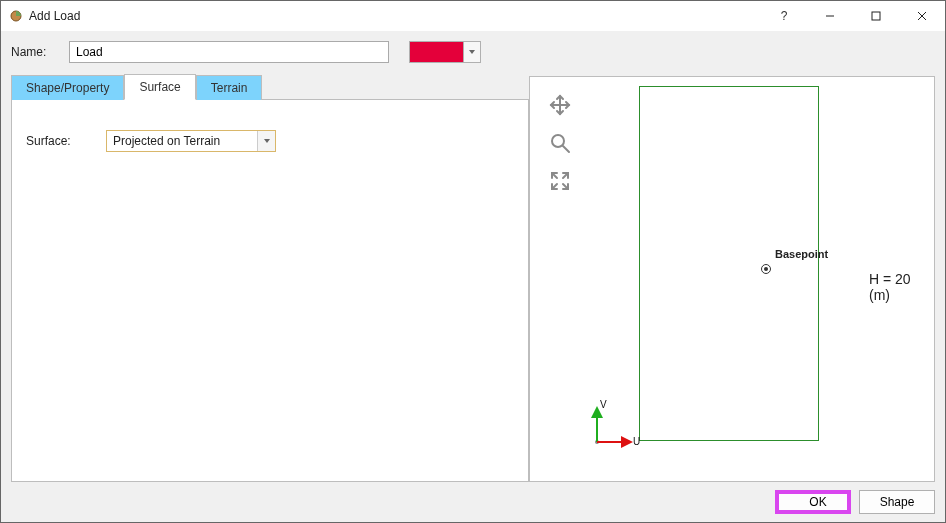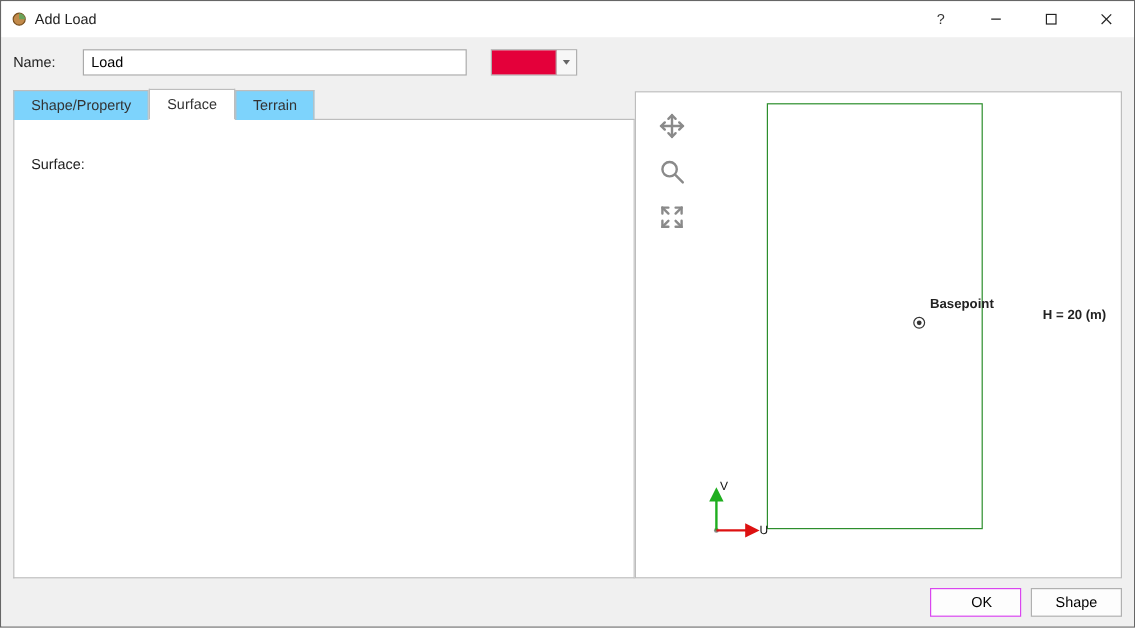--- a/index.html
+++ b/index.html
@@ -190,23 +190,23 @@
     display: flex; align-items: center; justify-content: center;
   }
   .basepoint-marker::after {
     content: "";
     width: 4px; height: 4px;
     background: #333;
     border-radius: 50%;
   }
   .dim-label {
     position: absolute;
-    left: 288px; top: 171px;
-    font-size: 11px;
-    font-weight: 700;
+    left: 288px; top: 185px;
+    font-size: 14px;
+    font-weight: 400;
   }
   .axis {
     position: absolute;
     left: 4px; bottom: 18px;
     width: 60px; height: 60px;
   }
   
   .btnbar {
     display: flex;
     justify-content: flex-end;
@@ -215,21 +215,21 @@
   }
   .btn {
     min-width: 76px;
     height: 24px;
     background: #fdfdfd;
     border: 1px solid #b0b0b0;
     font-family: inherit;
     font-size: 12px;
   }
   .btn.primary {
-    border: 1px solid #d946ef;
+    border: 4px solid #d946ef;
     padding-left: 16px;
   }
 </style>
 </head>
 <body>
 
 <div class="titlebar">
   <span class="app-icon">
     <svg viewBox="0 0 14 14" width="14" height="14">
       <circle cx="7" cy="7" r="5" fill="#c28a4a" stroke="#7a5120" stroke-width="1"></circle>
@@ -276,20 +276,26 @@
     <div class="tab">Shape/Property</div>
     <div class="tab active">Surface</div>
     <div class="tab">Terrain</div>
   </div>
 
   <div class="content-row">
 
     <div class="left-panel">
       <div class="field-row">
         <label>Surface:</label>
+        <div class="select-wrap">
+          <div class="select-value">Projected on Terrain</div>
+          <div class="select-btn">
+            <span class="chev-down"></span>
+          </div>
+        </div>
       </div>
     </div>
 
     <div class="right-panel">
       <div class="toolcol">
         <div class="toolbtn">
           <svg width="24" height="24">
             <g stroke="#8a8a8a" stroke-width="2" fill="none" stroke-linecap="round">
               <line x1="12" y1="3" x2="12" y2="21"></line>
               <line x1="3" y1="12" x2="21" y2="12"></line>

